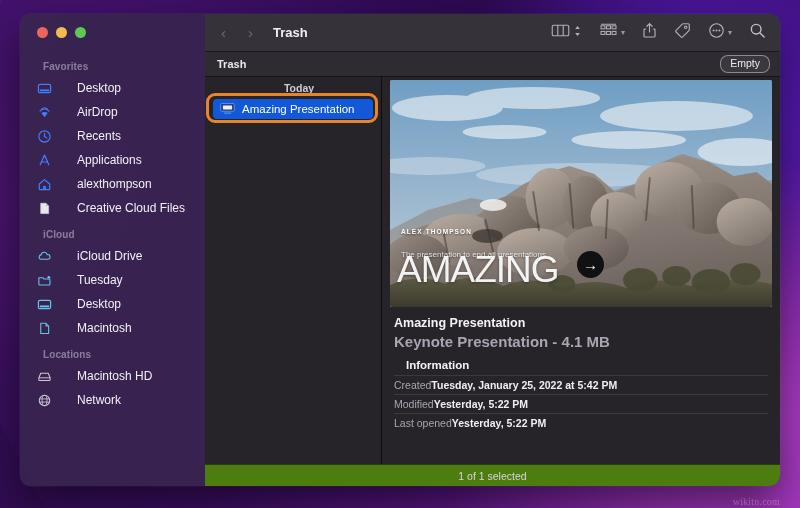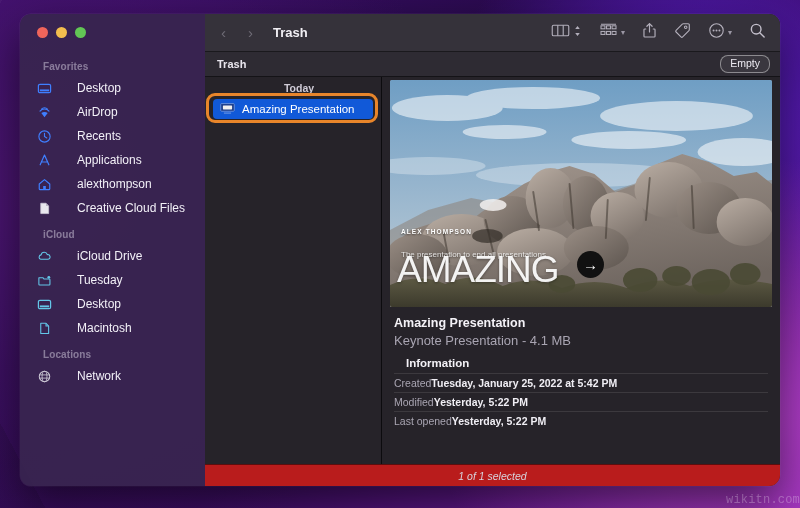--- a/index.html
+++ b/index.html
@@ -27,26 +27,26 @@
     position: absolute;
     inset: 0;
     background:
       linear-gradient(118deg, rgba(255,255,255,0.035) 0 2px, rgba(0,0,0,0) 2px 24px),
       linear-gradient(62deg, rgba(0,0,0,0.10) 0 40px, rgba(0,0,0,0) 40px 120px);
     pointer-events: none;
   }
 
   #watermark {
     position: absolute;
-    right: 0;
+    right: 20px;
     bottom: 1px;
-    font-size: 12px;
+    font-size: 10px;
     color: rgba(255,255,255,0.26);
     letter-spacing: 0.2px;
-    font-family: Liberation Mono, monospace;
+    font-family: Liberation Serif, serif;
   }
 
   
   #finder-window {
     position: absolute;
     left: 20px;
     top: 14px;
     width: 760px;
     height: 472px;
     border-radius: 11px;
@@ -298,22 +298,23 @@
 
   #preview-info { padding: 9px 4px 0 4px; }
   #info-title {
     color: #f4f2f7;
     font-size: 12.5px;
     font-weight: bold;
     margin-bottom: 3px;
   }
   #info-subtitle {
     color: #a9a5b2;
-    font-size: 13px;
+    font-size: 15px;
     margin-bottom: 9px;
+    font-weight: bold;
   }
   #info-heading {
     color: #f4f2f7;
     font-size: 11.5px;
     font-weight: bold;
     margin-bottom: 4px;
     margin-left: 12px;
   }
   .info-row {
     display: flex;
@@ -322,28 +323,27 @@
     border-top: 0.5px solid rgba(255,255,255,0.10);
     font-size: 10.5px;
   }
   .info-key { color: #a9a5b2; }
   .info-val { color: #f0eef4; font-weight: bold; }
 
   
   #statusbar {
     height: 21px;
     flex: 0 0 21px;
-    background: #b91c1c;
+    background: #4d7c0f;
     border-top: 0.5px solid rgba(0,0,0,0.5);
     display: flex;
     align-items: center;
     justify-content: center;
     color: #d7d4dd;
     font-size: 10.5px;
-    font-style: italic;
   }
 </style>
 </head>
 <body>
 
 <div id="desktop">
 
   <div id="finder-window">
 
     <div id="sidebar">
@@ -453,20 +453,29 @@
               <path d="M4 2.4 H9.6 L12.4 5.4 V13.4 H4 Z" fill="none" stroke="#63c6e8" stroke-width="1.15" stroke-linejoin="round"></path>
               <path d="M9.6 2.4 V5.4 H12.4" fill="none" stroke="#63c6e8" stroke-width="1.1"></path>
             </svg>
         </span>
         <span class="sb-label">Macintosh</span>
       </div>
 
       <div class="sb-section">Locations</div>
 
 
+      <div class="sb-item">
+        <span class="sb-icon">
+          <svg viewBox="0 0 16 16" width="15" height="15">
+              <path d="M2 9.4 L4 4.6 H12 L14 9.4 V11.4 A0.8 0.8 0 0 1 13.2 12.2 H2.8 A0.8 0.8 0 0 1 2 11.4 Z" fill="none" stroke="#cdc9d6" stroke-width="1.1" stroke-linejoin="round"></path>
+              <path d="M2 9.4 H14" stroke="#cdc9d6" stroke-width="1"></path>
+            </svg>
+        </span>
+        <span class="sb-label">Macintosh HD</span>
+      </div>
 
       <div class="sb-item">
         <span class="sb-icon">
           <svg viewBox="0 0 16 16" width="15" height="15">
               <circle cx="8" cy="8" r="5.6" fill="none" stroke="#cdc9d6" stroke-width="1.1"></circle>
               <ellipse cx="8" cy="8" rx="2.6" ry="5.6" fill="none" stroke="#cdc9d6" stroke-width="0.9"></ellipse>
               <path d="M2.6 6.3 H13.4 M2.6 9.7 H13.4" stroke="#cdc9d6" stroke-width="0.9"></path>
             </svg>
         </span>
         <span class="sb-label">Network</span>

